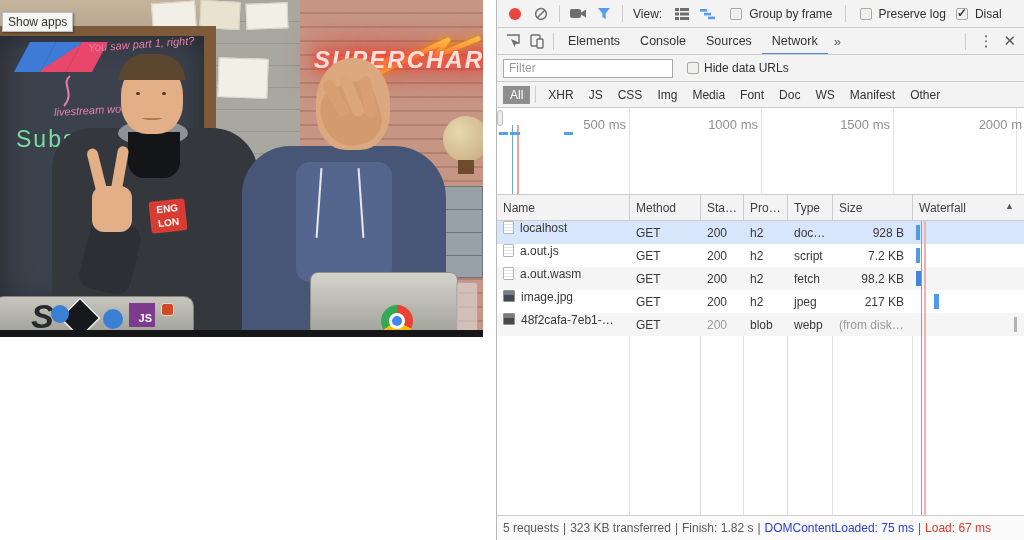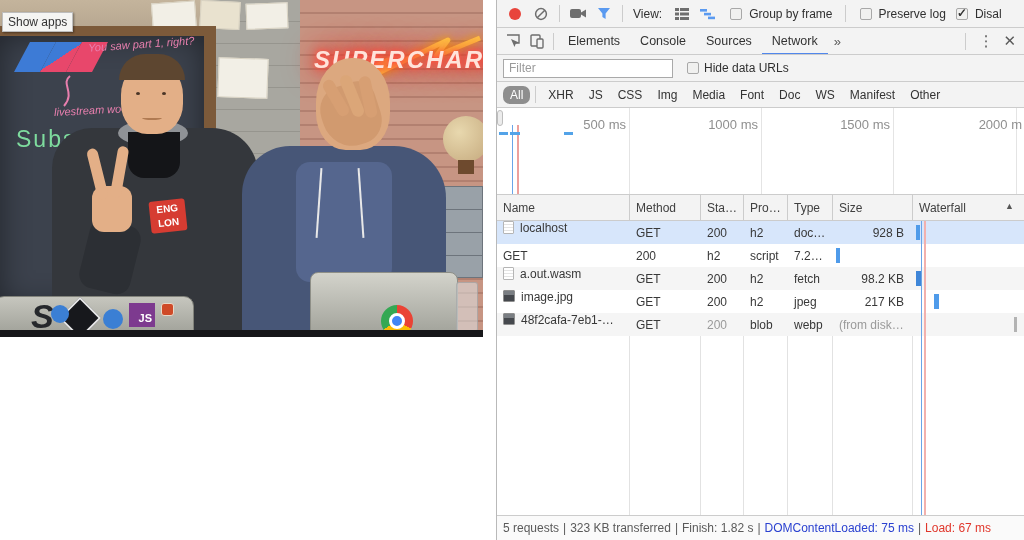--- a/index.html
+++ b/index.html
@@ -73,21 +73,21 @@
   .cb { width:12px; height:12px; border:1px solid #a8a8a8; border-radius:2px;
     background:#f0f0ef; margin:0 5px 0 8px; flex:0 0 auto; position:relative; }
   .cb.checked::after { content:"✓"; position:absolute; left:0px; top:-3px;
     font-size:12px; color:#333; font-weight:bold; }
   .lbl { color:#303030; }
   .filterbar { height:27px; padding-left:6px; }
   .filter-input { width:170px; height:19px; border:1px solid #a9a9a9; background:#fff;
     font-size:12px; padding:0 5px; color:#333; font-family:"Liberation Sans",sans-serif; }
   .filter-input::placeholder { color:#9a9a9a; }
   .typebar { height:26px; padding-left:6px; gap:1px; font-size:12px; color:#333; }
-  .pill { padding:2px 7px; border-radius:7px; flex:0 0 auto; }
+  .pill { padding:2px 7px; border-radius:0; flex:0 0 auto; }
   .pill.active { background:#8e8e8e; color:#fff; }
 
   
   .overview { position:relative; height:87px; background:#fff;
     border-bottom:1px solid #ccc; flex:0 0 auto; overflow:hidden; }
   .ov-grid { position:absolute; top:0; width:1px; height:100%; background:#e4e4e4; }
   .ov-label { position:absolute; top:9px; width:62px; text-align:right;
     font-size:13px; color:#8f8f8f; }
   .ov-dash { position:absolute; top:24px; height:3px; background:#53a3e8; }
   .ov-vline { position:absolute; top:17px; bottom:0; width:1px; }
@@ -359,20 +359,24 @@
         <div class="cell">200</div>
         <div class="cell">h2</div>
         <div class="cell">doc…</div>
         <div class="cell size">928 B</div>
         <div class="cell wf-cell">
             <div class="wf-bar" style="left: 3px; width: 4px; background: rgb(79, 155, 234);"></div>
           </div>
       </div>
 
       <div class="tgrid trow">
+        <div class="cell name">
+            <span class="doc-ico"></span>
+            <span>a.out.js</span>
+          </div>
         <div class="cell">GET</div>
         <div class="cell">200</div>
         <div class="cell">h2</div>
         <div class="cell">script</div>
         <div class="cell size">7.2 KB</div>
         <div class="cell wf-cell">
             <div class="wf-bar" style="left: 3px; width: 4px; background: rgb(79, 155, 234);"></div>
           </div>
       </div>
 

